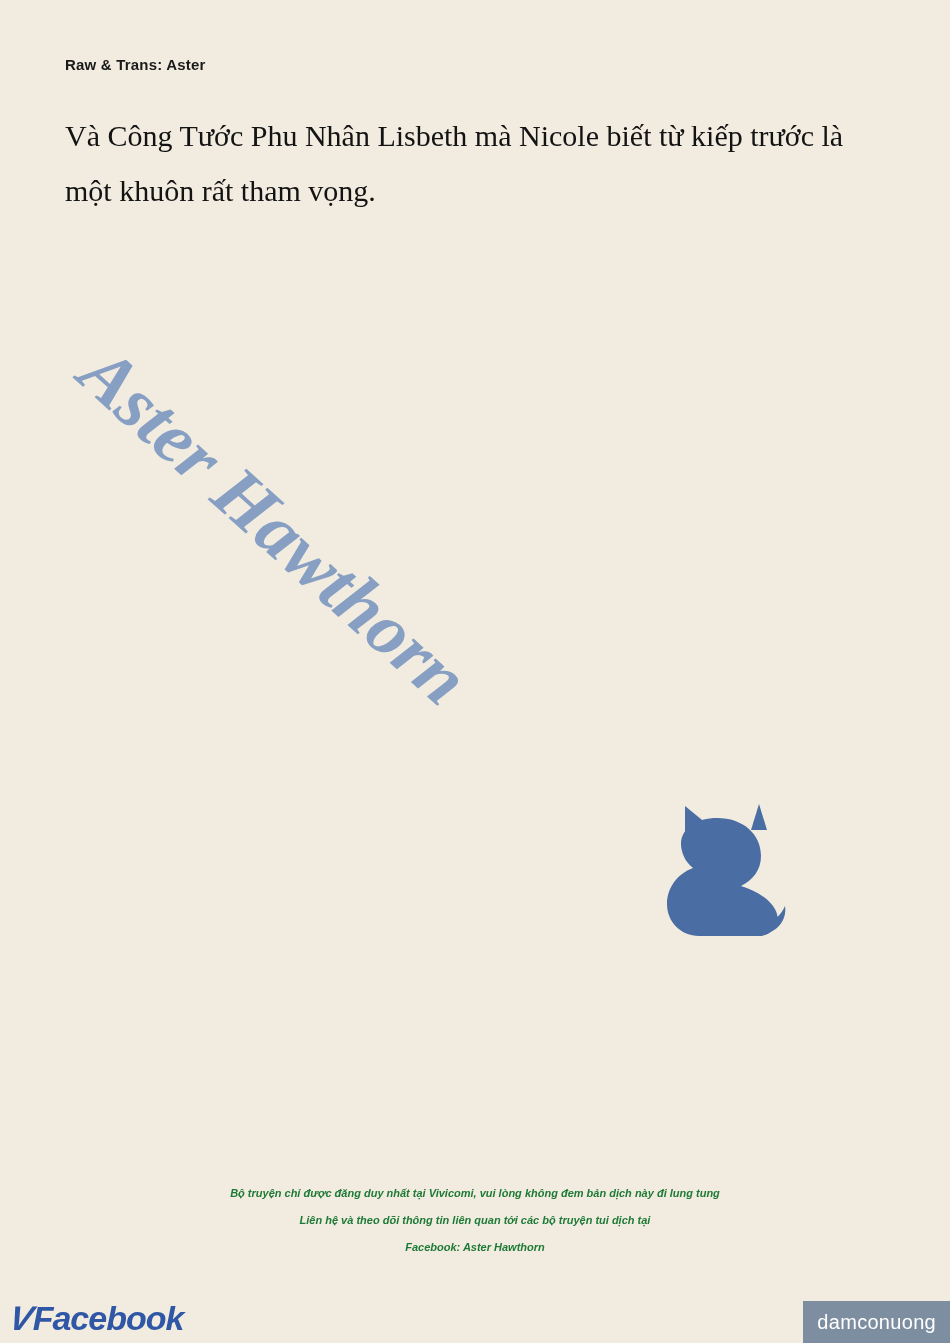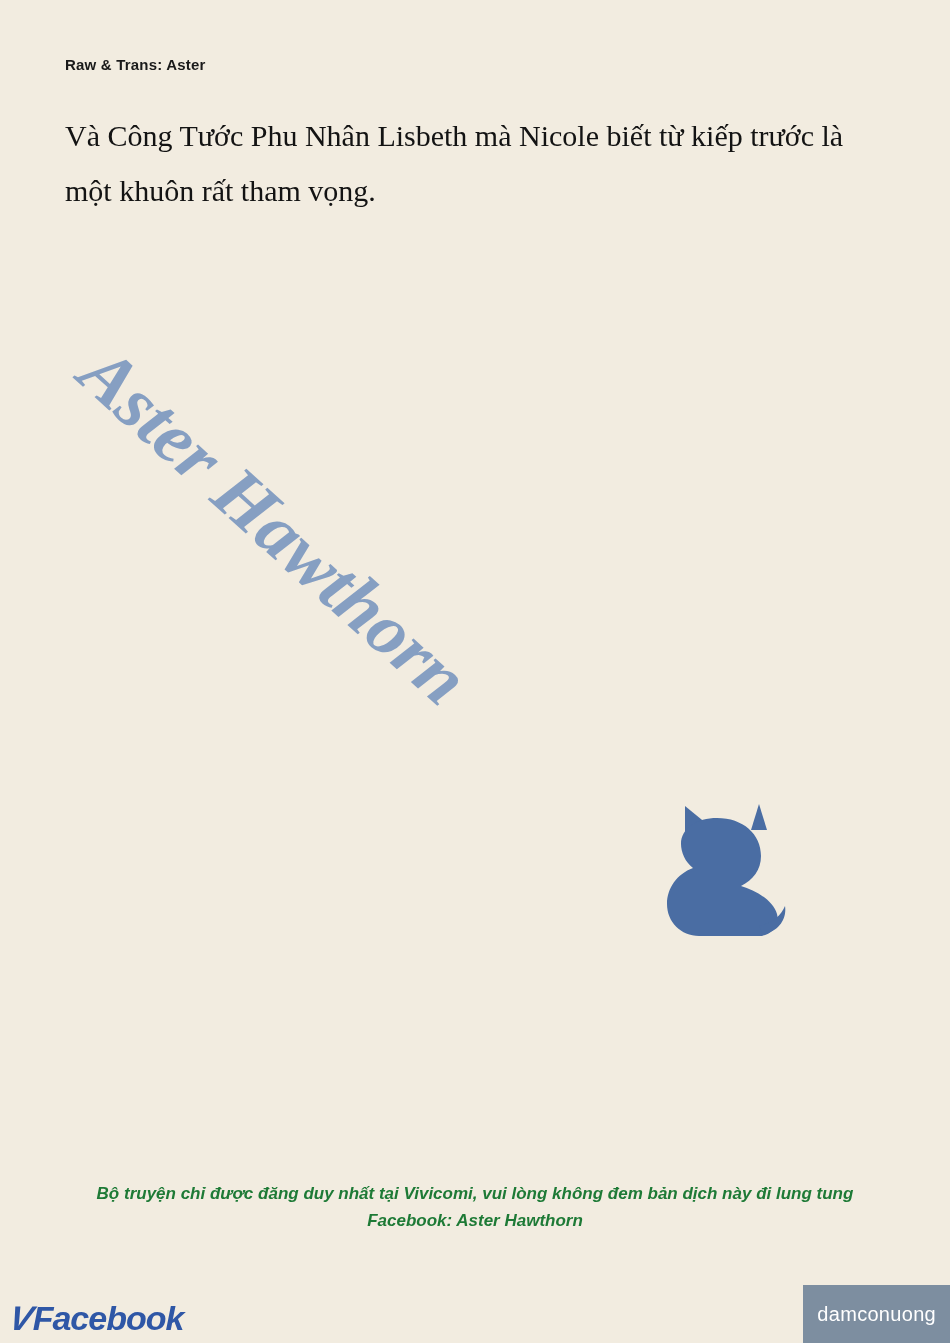--- a/index.html
+++ b/index.html
@@ -70,21 +70,21 @@
     height: 145px;
     pointer-events: none;
   }
   .footer-notice {
     position: absolute;
     left: 0;
     right: 0;
     top: 1180px;
     text-align: center;
     font-family: "Liberation Sans", sans-serif;
-    font-size: 17px;
+    font-size: 11px;
     font-style: italic;
     font-weight: bold;
     color: #1e7a36;
     line-height: 27px;
   }
   .footer-notice div {
     white-space: nowrap;
   }
   .bottom-bar {
     position: absolute;
@@ -110,21 +110,21 @@
     display: inline-block;
     color: #2f57a6;
     transform: skewX(-12deg);
     margin-right: 1px;
   }
   .site-tag {
     position: absolute;
     right: 0;
     bottom: 0;
     height: 34px;
-    padding: 12px 14px;
+    padding: 4px 14px;
     background: #7d8ea0;
     color: #ffffff;
     font-family: "Liberation Sans", sans-serif;
     font-size: 20px;
     line-height: 34px;
     letter-spacing: 0.3px;
   }
 </style>
 </head>
 <body>
@@ -148,20 +148,21 @@
                  C100 90 118 100 122 114 C125 126 116 136 104 136
                  L44 136 C26 136 12 122 12 104 C12 88 22 74 38 68
                  C30 62 26 52 26 44 C26 28 42 18 62 18 Z"></path>
         <path d="M104 126 C116 124 126 116 130 106 C132 118 124 132 108 134 Z"></path>
       </g>
     </svg>
   </div>
 
   <div class="footer-notice">
     <div>Bộ truyện chỉ được đăng duy nhất tại Vivicomi, vui lòng không đem bản dịch này đi lung tung</div>
+    <div>Liên hệ và theo dõi thông tin liên quan tới các bộ truyện tui dịch tại</div>
     <div>Facebook: Aster Hawthorn</div>
   </div>
 
   <div class="bottom-bar">
     <div class="brand-logo">
       <span class="tick">V</span><span>Facebook</span>
     </div>
     <div class="site-tag">damconuong</div>
   </div>
 

